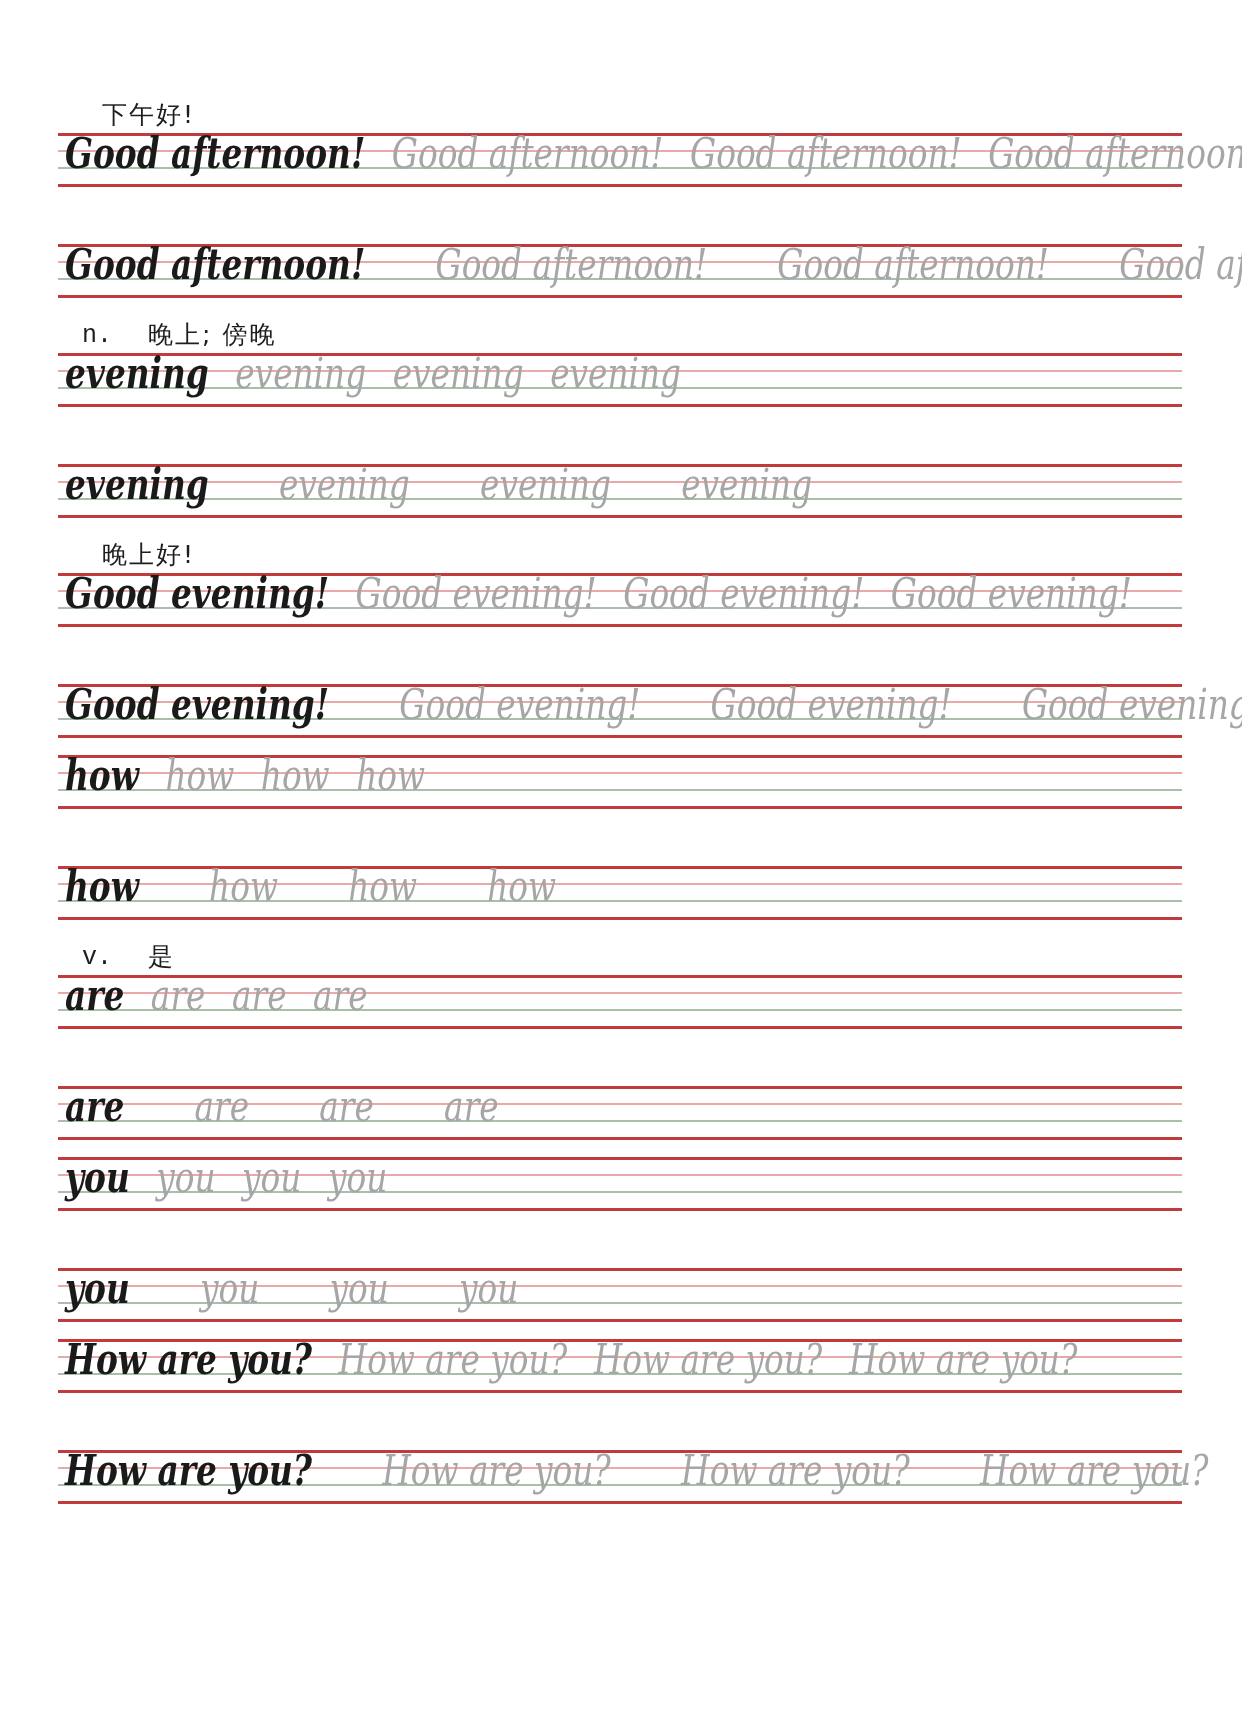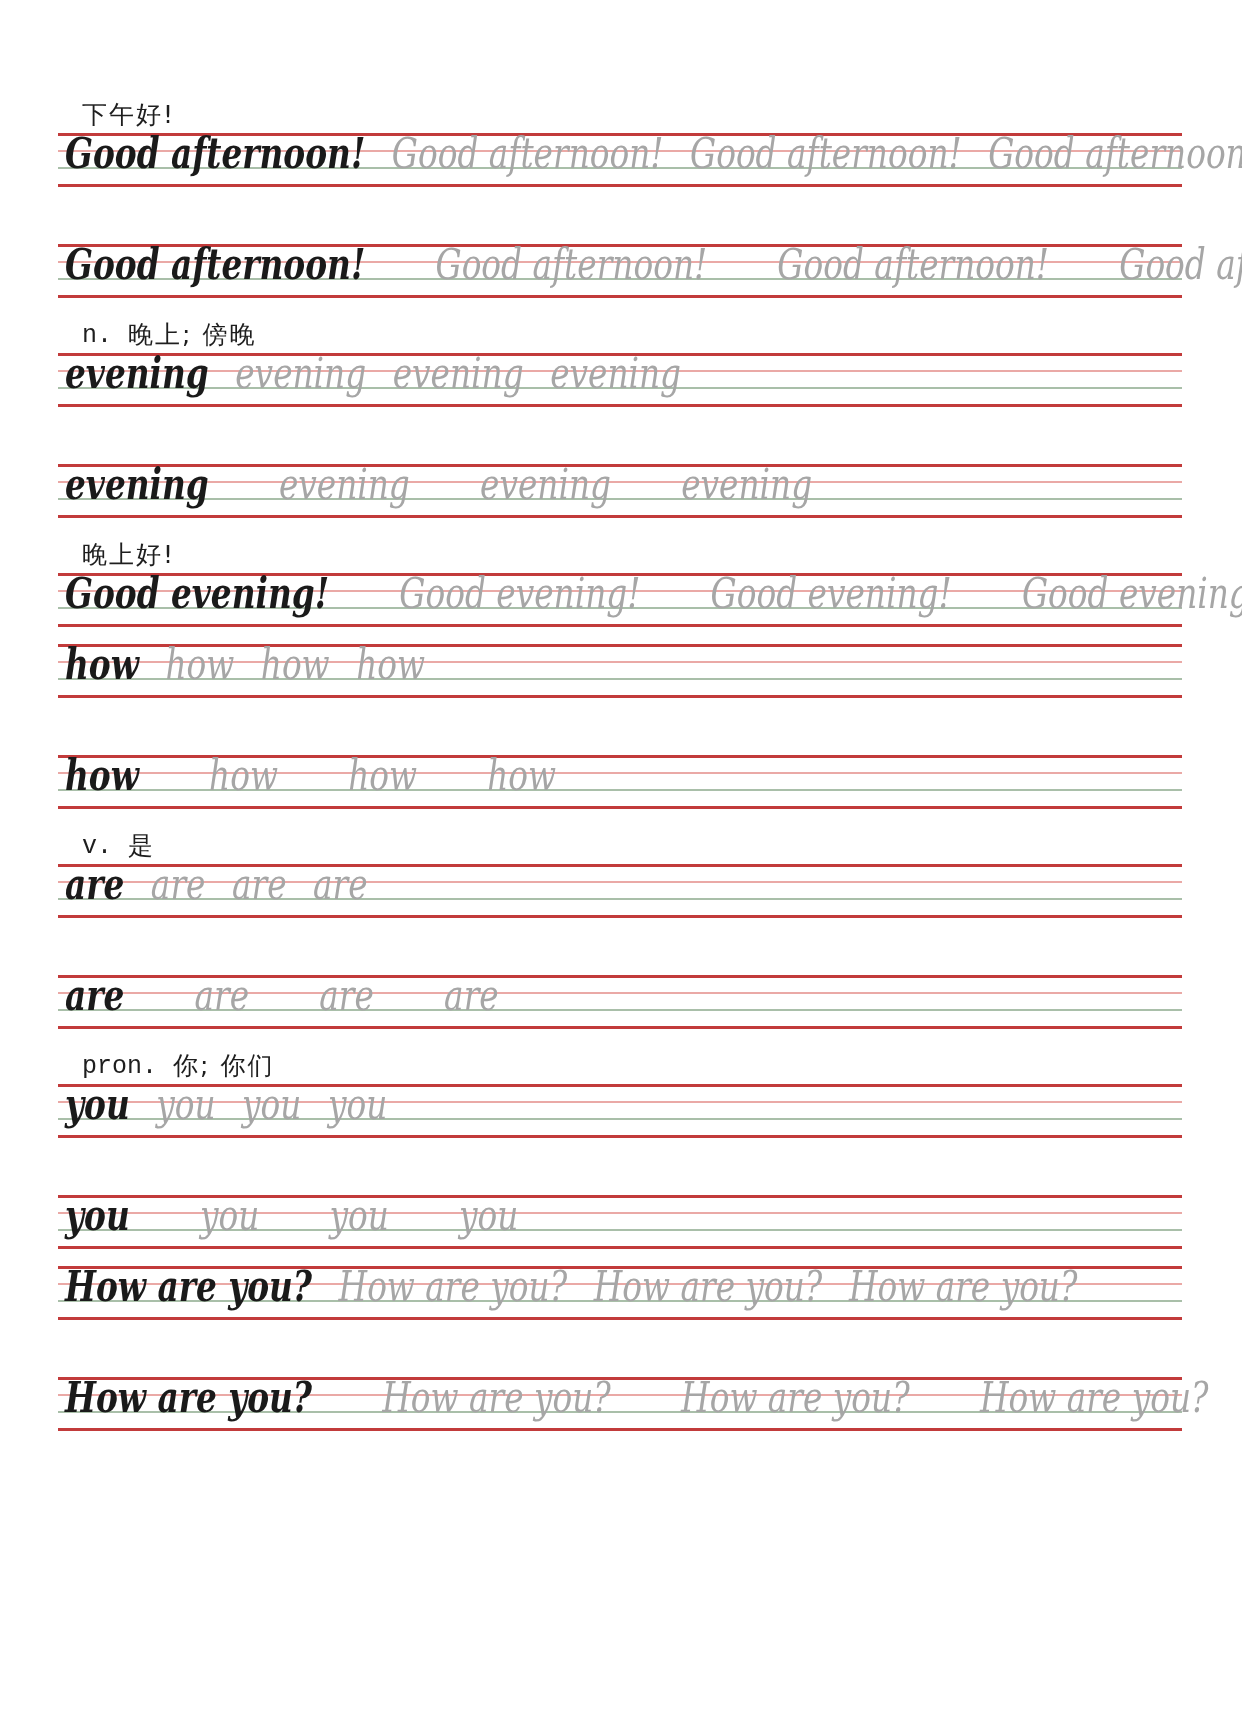--- a/index.html
+++ b/index.html
@@ -35,20 +35,21 @@
     font-family: "Liberation Mono", monospace;
     font-size: 25px;
     line-height: 1;
   }
   .pos:empty { display: none; }
   .cn {
     font-family: "DejaVu Sans", sans-serif;
     font-size: 25px;
     line-height: 1.1;
     letter-spacing: 2px;
+    margin-left: 20px;
   }
 
   
   .guide-block {
     position: relative;
     width: 1124px;
     height: 54px;
   }
   .guide-block.row-a { margin-bottom: 57px; }
   .gl { position: absolute; left: 0; right: 0; }
@@ -115,20 +116,27 @@
           <div class="gl l2"></div>
           <div class="gl l3"></div>
           <div class="gl l4"></div>
           <div class="words"><span class="ink">evening</span><span class="trace">evening</span><span class="trace">evening</span><span class="trace">evening</span></div>
         </div>
       </div>
       <div class="section">
         <div class="label">
           <span class="cn">晚上好!</span>
         </div>
+        <div class="guide-block row-a">
+          <div class="gl l1"></div>
+          <div class="gl l2"></div>
+          <div class="gl l3"></div>
+          <div class="gl l4"></div>
+          <div class="words"><span class="ink">Good evening!</span><span class="trace">Good evening!</span><span class="trace">Good evening!</span><span class="trace">Good evening!</span></div>
+        </div>
         <div class="guide-block row-b">
           <div class="gl l1"></div>
           <div class="gl l2"></div>
           <div class="gl l3"></div>
           <div class="gl l4"></div>
           <div class="words"><span class="ink">Good evening!</span><span class="trace">Good evening!</span><span class="trace">Good evening!</span><span class="trace">Good evening!</span></div>
         </div>
       </div>
       <div class="section">
         <div class="guide-block row-a">
@@ -160,24 +168,20 @@
         </div>
         <div class="guide-block row-b">
           <div class="gl l1"></div>
           <div class="gl l2"></div>
           <div class="gl l3"></div>
           <div class="gl l4"></div>
           <div class="words"><span class="ink">are</span><span class="trace">are</span><span class="trace">are</span><span class="trace">are</span></div>
         </div>
       </div>
       <div class="section">
-        <div class="label">
-          <span class="pos">pron.</span>
-          <span class="cn">你; 你们</span>
-        </div>
         <div class="guide-block row-a">
           <div class="gl l1"></div>
           <div class="gl l2"></div>
           <div class="gl l3"></div>
           <div class="gl l4"></div>
           <div class="words"><span class="ink">you</span><span class="trace">you</span><span class="trace">you</span><span class="trace">you</span></div>
         </div>
         <div class="guide-block row-b">
           <div class="gl l1"></div>
           <div class="gl l2"></div>

